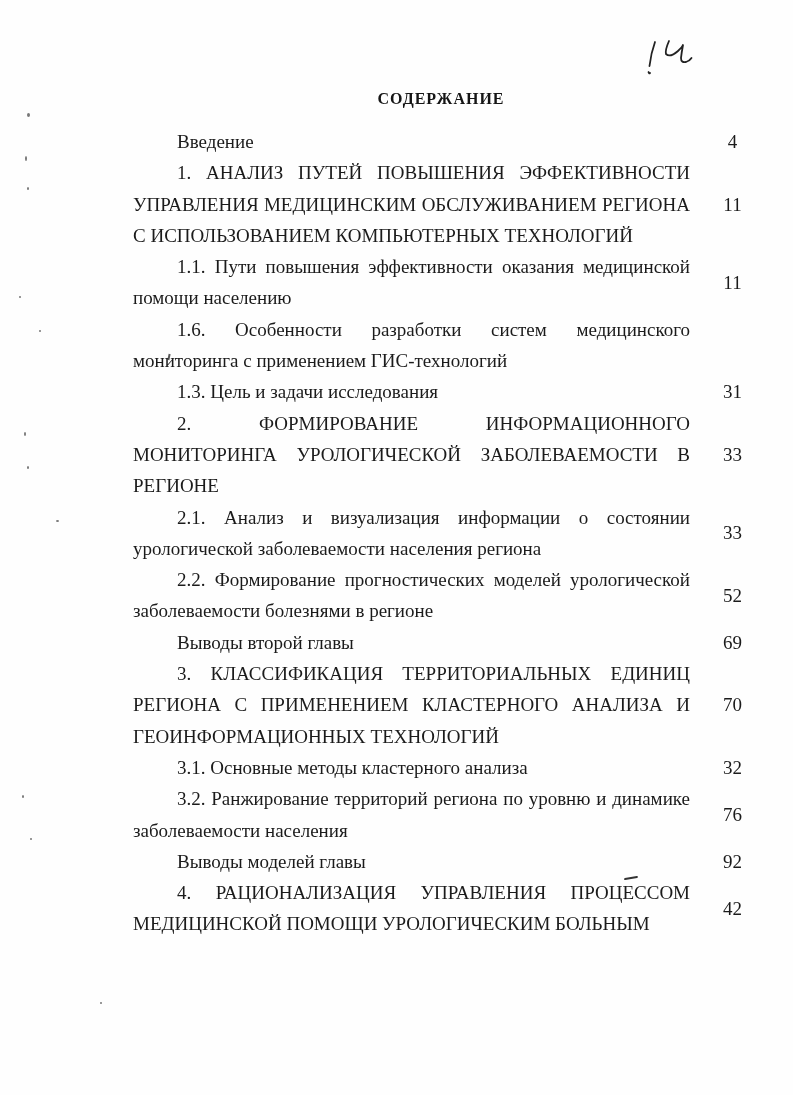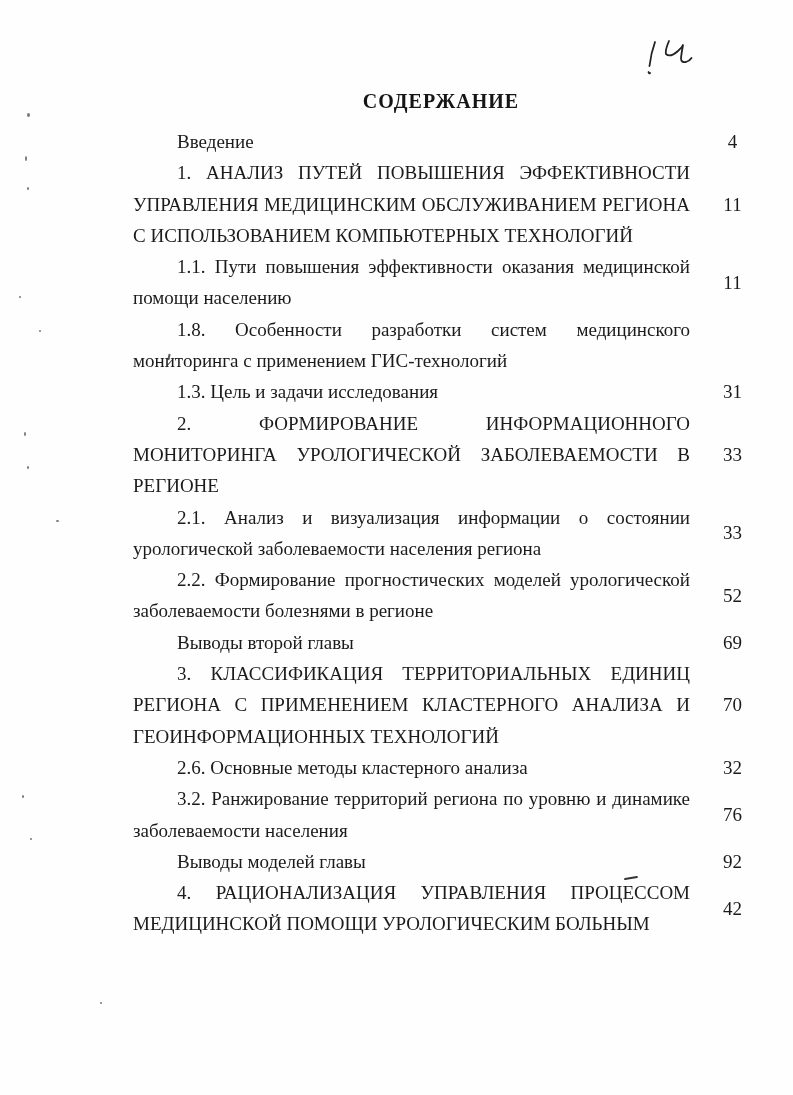--- a/index.html
+++ b/index.html
@@ -24,21 +24,21 @@
     height: 62px;
   }
   .hand-mark svg { width: 100%; height: 100%; }
   .doc-title {
     position: absolute;
     left: 133px;
     top: 90px;
     width: 616px;
     margin: 0;
     text-align: center;
-    font-size: 20px;
+    font-size: 16px;
     font-weight: bold;
     letter-spacing: 1px;
     color: #151515;
   }
   .toc {
     position: absolute;
     left: 133px;
     top: 126px;
     width: 642px;
   }
@@ -111,21 +111,21 @@
     </div>
     <div class="toc-row">
       <div class="toc-text">1. АНАЛИЗ ПУТЕЙ ПОВЫШЕНИЯ ЭФФЕКТИВНОСТИ УПРАВЛЕНИЯ МЕДИЦИНСКИМ ОБСЛУЖИВАНИЕМ РЕГИОНА С ИСПОЛЬЗОВАНИЕМ КОМПЬЮТЕРНЫХ ТЕХНОЛОГИЙ</div>
       <div class="toc-page">11</div>
     </div>
     <div class="toc-row">
       <div class="toc-text">1.1. Пути повышения эффективности оказания медицинской помощи населению</div>
       <div class="toc-page">11</div>
     </div>
     <div class="toc-row">
-      <div class="toc-text">1.8. Особенности разработки систем медицинского мониторинга с применением ГИС-технологий</div>
+      <div class="toc-text">1.6. Особенности разработки систем медицинского мониторинга с применением ГИС-технологий</div>
     </div>
     <div class="toc-row">
       <div class="toc-text">1.3. Цель и задачи исследования</div>
       <div class="toc-page">31</div>
     </div>
     <div class="toc-row">
       <div class="toc-text">2. ФОРМИРОВАНИЕ ИНФОРМАЦИОННОГО МОНИТОРИНГА УРОЛОГИЧЕСКОЙ ЗАБОЛЕВАЕМОСТИ В РЕГИОНЕ</div>
       <div class="toc-page">33</div>
     </div>
     <div class="toc-row">
@@ -138,21 +138,21 @@
     </div>
     <div class="toc-row">
       <div class="toc-text">Выводы второй главы</div>
       <div class="toc-page">69</div>
     </div>
     <div class="toc-row">
       <div class="toc-text">3. КЛАССИФИКАЦИЯ ТЕРРИТОРИАЛЬНЫХ ЕДИНИЦ РЕГИОНА С ПРИМЕНЕНИЕМ КЛАСТЕРНОГО АНАЛИЗА И ГЕОИНФОРМАЦИОННЫХ ТЕХНОЛОГИЙ</div>
       <div class="toc-page">70</div>
     </div>
     <div class="toc-row">
-      <div class="toc-text">2.6. Основные методы кластерного анализа</div>
+      <div class="toc-text">3.1. Основные методы кластерного анализа</div>
       <div class="toc-page">32</div>
     </div>
     <div class="toc-row">
       <div class="toc-text">3.2. Ранжирование территорий региона по уровню и динамике заболеваемости населения</div>
       <div class="toc-page">76</div>
     </div>
     <div class="toc-row">
       <div class="toc-text">Выводы моделей главы</div>
       <div class="toc-page">92</div>
     </div>

